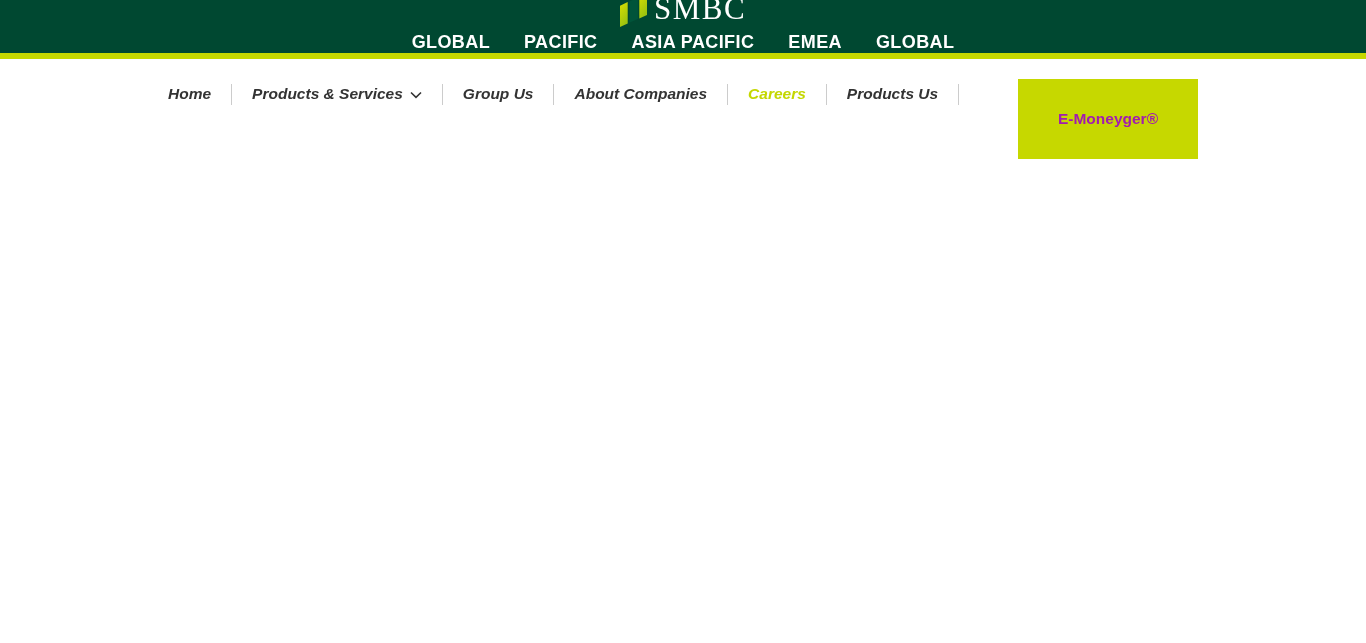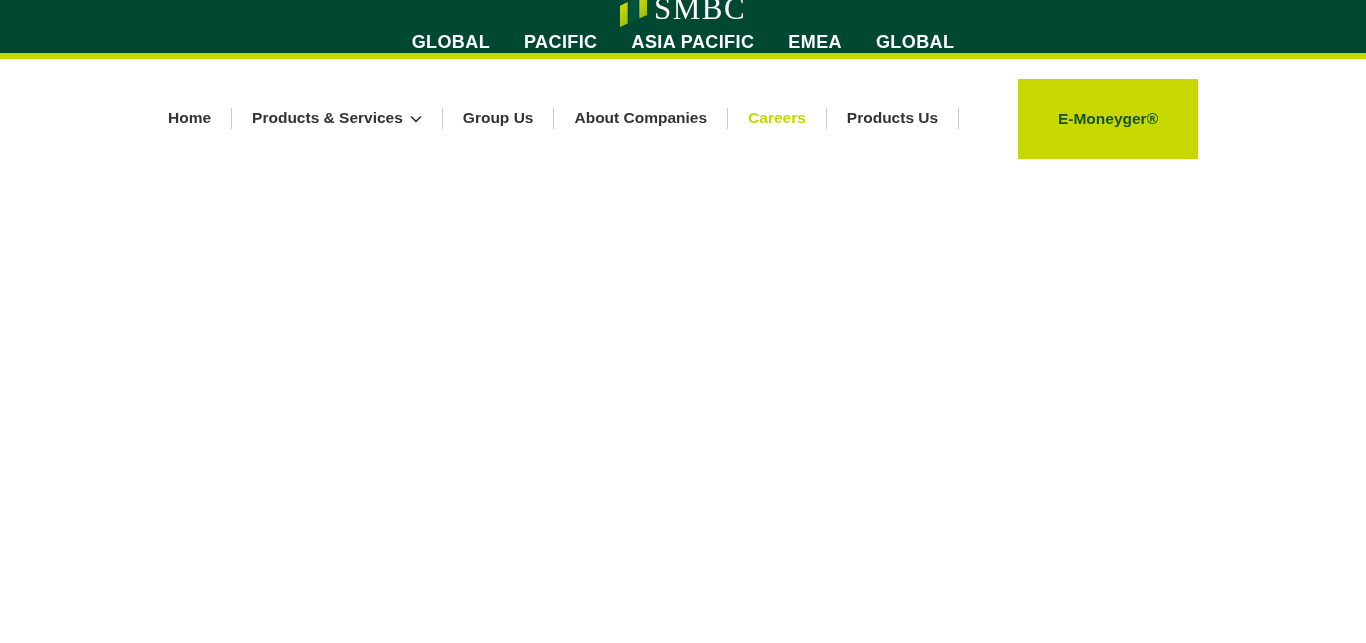--- a/index.html
+++ b/index.html
@@ -64,22 +64,23 @@
     width: 1030px;
     margin: 0 auto;
     display: flex;
     align-items: flex-start;
     justify-content: space-between;
     height: 102px;
   }
   .main-nav {
     display: flex;
     align-items: center;
-    margin-top: 46px;
+    margin-top: 22px;
     height: 26px;
+    font-style: italic;
   }
   .nav-link {
     color: #333333;
     font-size: 15.5px;
     font-weight: bold;
     text-decoration: none;
     cursor: pointer;
     white-space: nowrap;
     display: flex;
     align-items: center;
@@ -97,21 +98,21 @@
   }
   .emoneyger-btn {
     width: 180px;
     height: 80px;
     margin-top: 20px;
     background: #c6d800;
     border: none;
     display: flex;
     align-items: center;
     justify-content: center;
-    color: #14532d;
+    color: #a21caf;
     font-family: "Liberation Sans", sans-serif;
     font-size: 15.5px;
     font-weight: bold;
     cursor: pointer;
     text-align: right;
   }
   .main-area {
     width: 100%;
     height: 482px;
     background: #ffffff;

